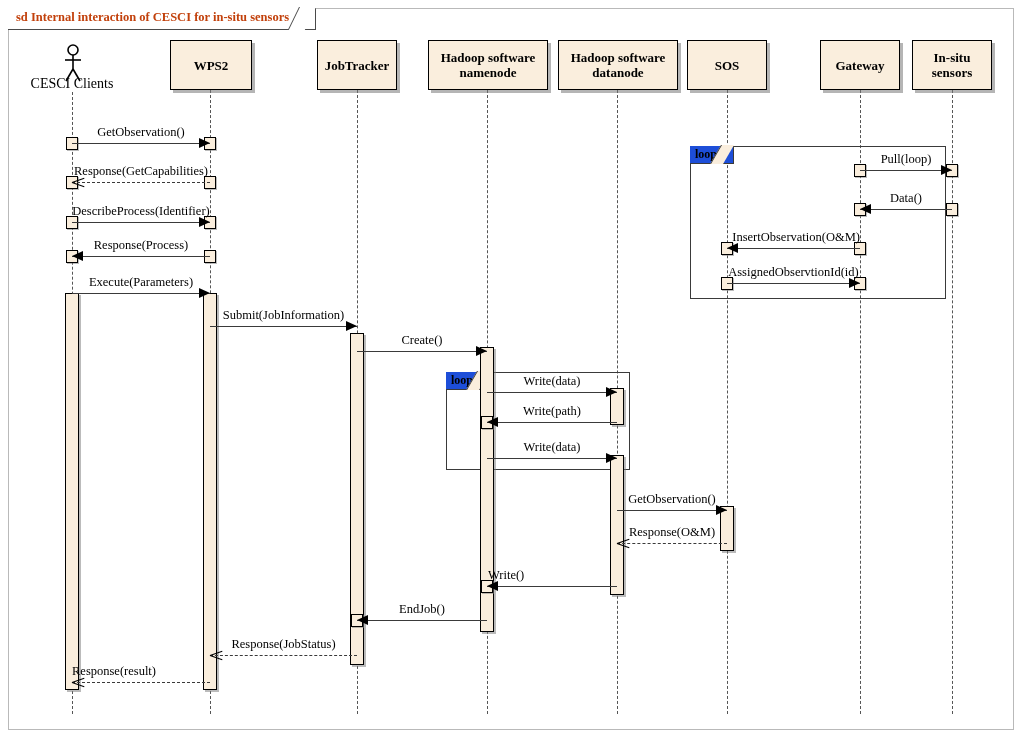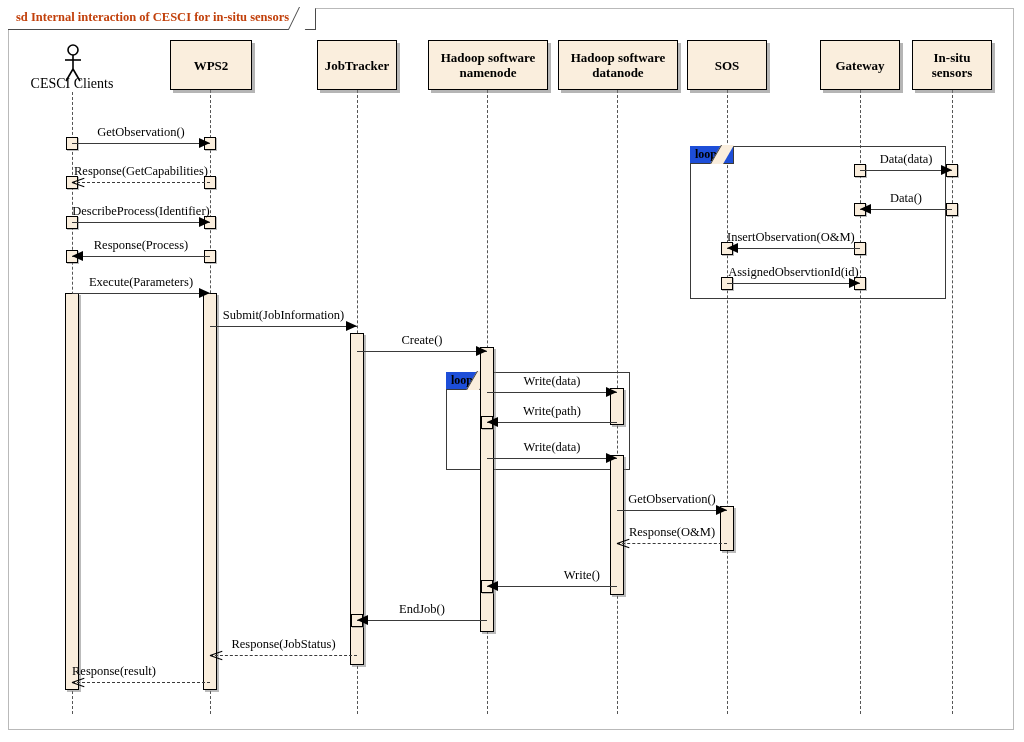--- a/index.html
+++ b/index.html
@@ -186,37 +186,37 @@
       <div class="arrow-r" style="left: 606px; top: 453px;"></div>
       <div class="msg-label" style="left: 487px; top: 440px; width: 130px; text-align: center;">Write(data)</div>
       <div class="msg" style="left: 617px; top: 510px; width: 110px;"></div>
       <div class="arrow-r" style="left: 716px; top: 505px;"></div>
       <div class="msg-label" style="left: 617px; top: 492px; width: 110px; text-align: center;">GetObservation()</div>
       <div class="msg dashed" style="left: 617px; top: 543px; width: 110px;"></div>
       <div class="oarrow-l" style="left: 617px; top: 537px;"></div>
       <div class="msg-label" style="left: 617px; top: 525px; width: 110px; text-align: center;">Response(O&amp;M)</div>
       <div class="msg" style="left: 487px; top: 586px; width: 130px;"></div>
       <div class="arrow-l" style="left: 487px; top: 581px;"></div>
-      <div class="msg-label" style="left: 470px; top: 568px; width: 130px; text-align: right;">Write()</div>
+      <div class="msg-label" style="left: 488px; top: 568px; width: 130px; text-align: left;">Write()</div>
       <div class="msg" style="left: 357px; top: 620px; width: 130px;"></div>
       <div class="arrow-l" style="left: 357px; top: 615px;"></div>
       <div class="msg-label" style="left: 357px; top: 602px; width: 130px; text-align: center;">EndJob()</div>
       <div class="msg dashed" style="left: 210px; top: 655px; width: 147px;"></div>
       <div class="oarrow-l" style="left: 210px; top: 649px;"></div>
       <div class="msg-label" style="left: 210px; top: 637px; width: 147px; text-align: center;">Response(JobStatus)</div>
       <div class="msg dashed" style="left: 72px; top: 682px; width: 138px;"></div>
       <div class="oarrow-l" style="left: 72px; top: 676px;"></div>
       <div class="msg-label" style="left: 72px; top: 664px; width: 138px; ">Response(result)</div>
       <div class="msg" style="left: 860px; top: 170px; width: 92px;"></div>
       <div class="arrow-r" style="left: 941px; top: 165px;"></div>
-      <div class="msg-label" style="left: 860px; top: 152px; width: 92px; text-align: center;">Data(data)</div>
+      <div class="msg-label" style="left: 860px; top: 152px; width: 92px; text-align: center;">Pull(loop)</div>
       <div class="msg" style="left: 860px; top: 209px; width: 92px;"></div>
       <div class="arrow-l" style="left: 860px; top: 204px;"></div>
       <div class="msg-label" style="left: 860px; top: 191px; width: 92px; text-align: center;">Data()</div>
       <div class="msg" style="left: 727px; top: 248px; width: 133px;"></div>
       <div class="arrow-l" style="left: 727px; top: 243px;"></div>
-      <div class="msg-label" style="left: 727px; top: 230px; width: 133px; text-align: left;">InsertObservation(O&amp;M)</div>
+      <div class="msg-label" style="left: 727px; top: 230px; width: 133px; text-align: right;">InsertObservation(O&amp;M)</div>
       <div class="msg" style="left: 727px; top: 283px; width: 133px;"></div>
       <div class="arrow-r" style="left: 849px; top: 278px;"></div>
       <div class="msg-label" style="left: 727px; top: 265px; width: 133px; text-align: center;">AssignedObservtionId(id)</div>
     </div>
 
 </div>
 
 </body></html>

